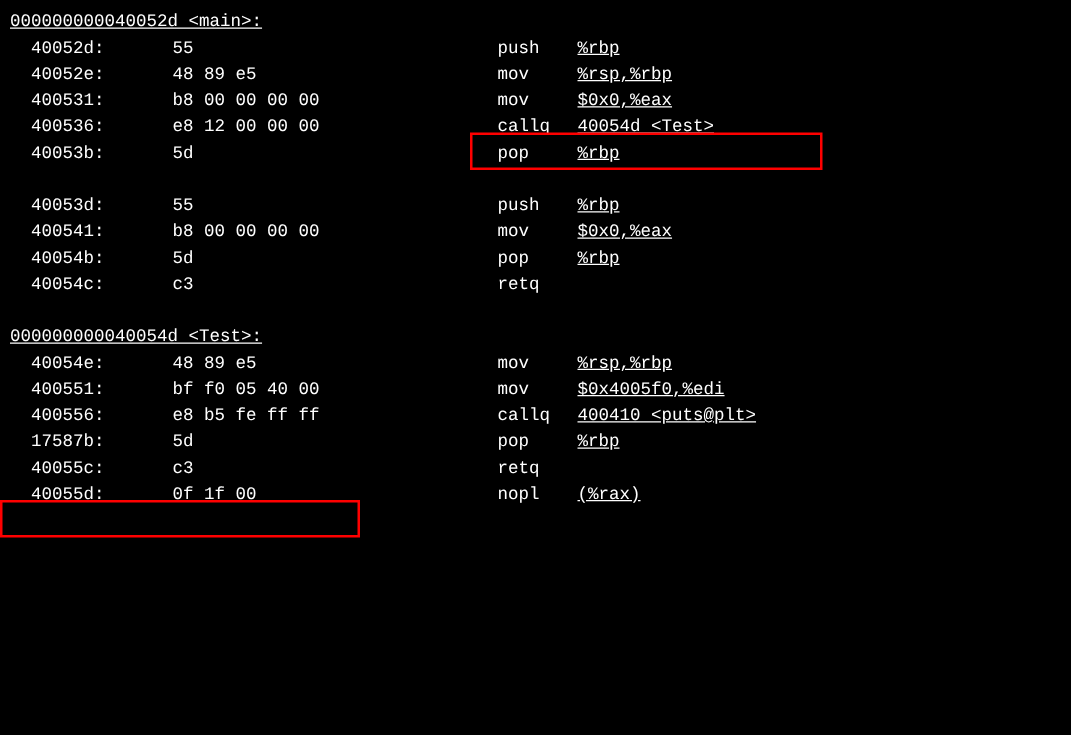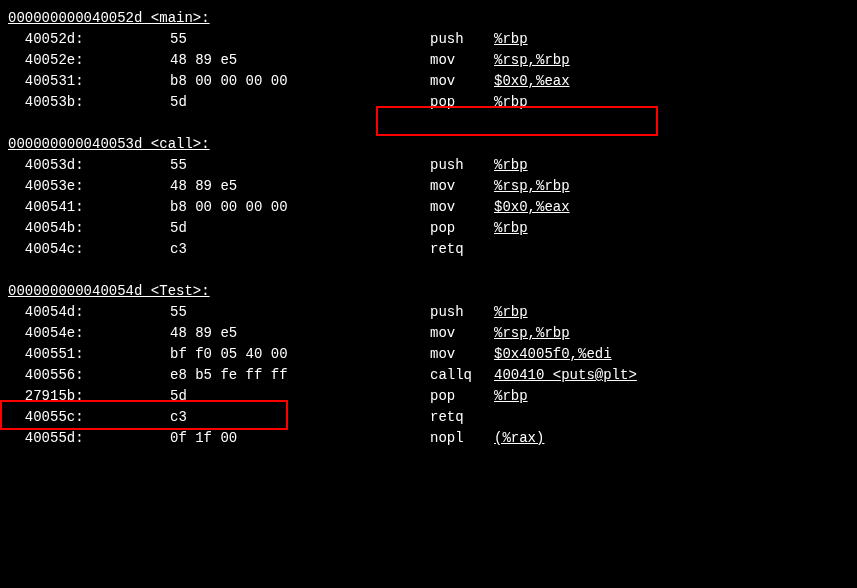--- a/index.html
+++ b/index.html
@@ -40,21 +40,20 @@
       height: 30px;
       pointer-events: none;
     }
     .addr {
       display: inline-block;
       width: 130px;
     }
     .bytes {
       display: inline-block;
       width: 260px;
-      margin-left: 32px;
     }
     .mnem {
       display: inline-block;
       width: 64px;
     }
     .oper {
       display: inline-block;
       text-decoration: underline;
     }
     .header {
@@ -67,35 +66,33 @@
   </style>
 </head>
 <body>
 
 <div>
 
   <div class="header">000000000040052d &lt;main&gt;:</div>
   <div class="line"><span class="addr">  40052d:</span><span class="bytes">55</span><span class="mnem">push</span><span class="oper">%rbp</span></div>
   <div class="line"><span class="addr">  40052e:</span><span class="bytes">48 89 e5</span><span class="mnem">mov</span><span class="oper">%rsp,%rbp</span></div>
   <div class="line"><span class="addr">  400531:</span><span class="bytes">b8 00 00 00 00</span><span class="mnem">mov</span><span class="oper">$0x0,%eax</span></div>
+  <div class="line"><span class="addr">  400536:</span><span class="bytes">e8 12 00 00 00</span><span class="mnem">callq</span><span class="oper">40054d &lt;Test&gt;</span></div>
   <div class="line"><span class="addr">  40053b:</span><span class="bytes">5d</span><span class="mnem">pop</span><span class="oper">%rbp</span></div>
   <div class="blank"></div>
 
-  <div class="header">000000000040053d &lt;call&gt;:</div>
   <div class="line"><span class="addr">  40053d:</span><span class="bytes">55</span><span class="mnem">push</span><span class="oper">%rbp</span></div>
-  <div class="line"><span class="addr">  40053e:</span><span class="bytes">48 89 e5</span><span class="mnem">mov</span><span class="oper">%rsp,%rbp</span></div>
   <div class="line"><span class="addr">  400541:</span><span class="bytes">b8 00 00 00 00</span><span class="mnem">mov</span><span class="oper">$0x0,%eax</span></div>
   <div class="line"><span class="addr">  40054b:</span><span class="bytes">5d</span><span class="mnem">pop</span><span class="oper">%rbp</span></div>
   <div class="line"><span class="addr">  40054c:</span><span class="bytes">c3</span><span class="mnem">retq</span><span class="oper"></span></div>
   <div class="blank"></div>
 
   <div class="header">000000000040054d &lt;Test&gt;:</div>
-  <div class="line"><span class="addr">  40054d:</span><span class="bytes">55</span><span class="mnem">push</span><span class="oper">%rbp</span></div>
   <div class="line"><span class="addr">  40054e:</span><span class="bytes">48 89 e5</span><span class="mnem">mov</span><span class="oper">%rsp,%rbp</span></div>
   <div class="line"><span class="addr">  400551:</span><span class="bytes">bf f0 05 40 00</span><span class="mnem">mov</span><span class="oper">$0x4005f0,%edi</span></div>
   <div class="line"><span class="addr">  400556:</span><span class="bytes">e8 b5 fe ff ff</span><span class="mnem">callq</span><span class="oper">400410 &lt;puts@plt&gt;</span></div>
-  <div class="line"><span class="addr">  27915b:</span><span class="bytes">5d</span><span class="mnem">pop</span><span class="oper">%rbp</span></div>
+  <div class="line"><span class="addr">  17587b:</span><span class="bytes">5d</span><span class="mnem">pop</span><span class="oper">%rbp</span></div>
   <div class="line"><span class="addr">  40055c:</span><span class="bytes">c3</span><span class="mnem">retq</span><span class="oper"></span></div>
   <div class="line"><span class="addr">  40055d:</span><span class="bytes">0f 1f 00</span><span class="mnem">nopl</span><span class="oper">(%rax)</span></div>
 </div>
 
 <div class="highlight-box-1"></div>
 <div class="highlight-box-2"></div>
 
 </body></html>

